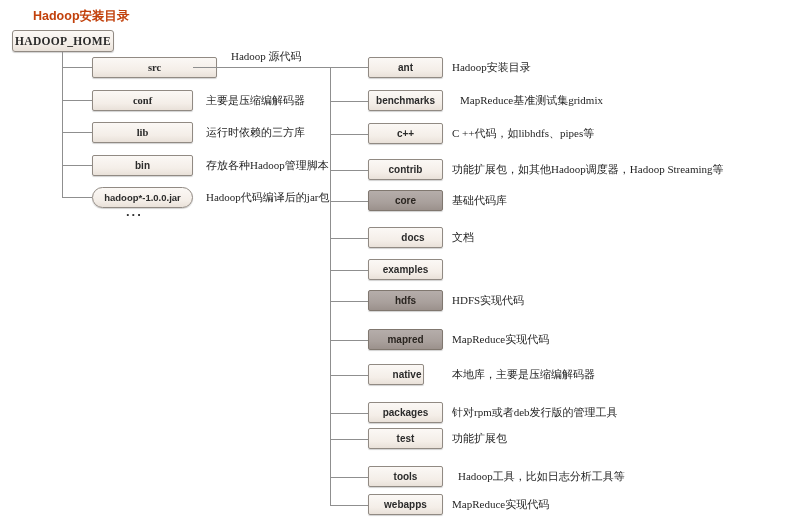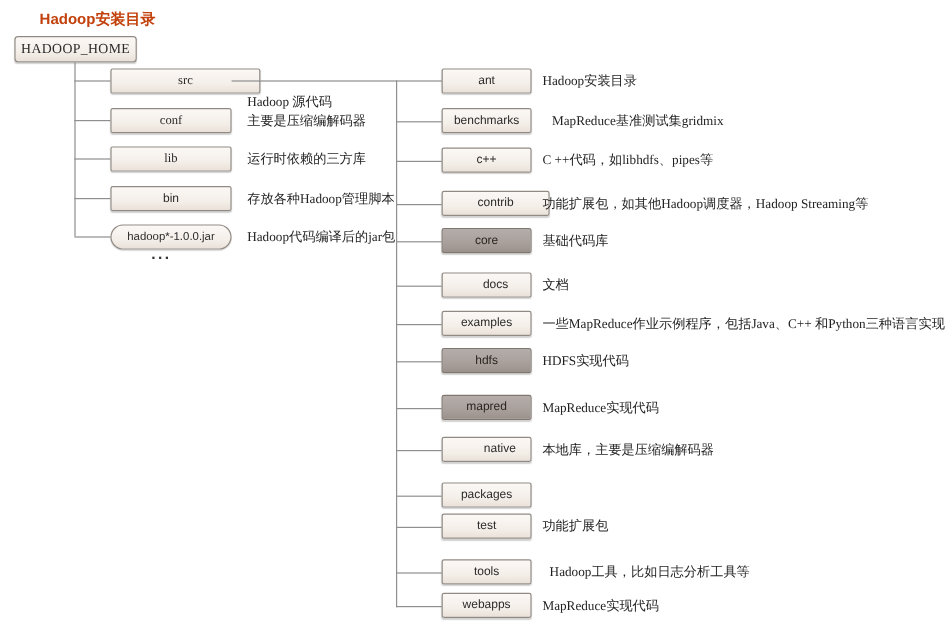--- a/index.html
+++ b/index.html
@@ -11,20 +11,21 @@
     position:absolute;font-family:"Liberation Sans",sans-serif;
     font-size:12.5px;font-weight:bold;color:#c2410c;white-space:nowrap;
   }
   .node{
     position:absolute;height:21px;box-sizing:border-box;
     border:1px solid var(--box-border,#918a83);
     background:linear-gradient(180deg,#fbf8f5 0%,var(--box-fill-light,#f4eee8) 65%,#e9e1d9 100%);
     border-radius:2px;display:flex;align-items:center;justify-content:center;
     font-size:10px;color:#2b2b2b;white-space:nowrap;
     box-shadow:0 1px 1px rgba(0,0,0,0.18);
+    font-weight:bold;
   }
   .node.dark{
     background:linear-gradient(180deg,#b5adaa 0%,var(--box-fill-dark,#a9a09c) 60%,#9b918c 100%);
     border-color:#80776f;color:#2a2520;
   }
   .node.root{font-family:"Liberation Serif","DejaVu Serif",serif;font-size:11.5px;letter-spacing:.3px;border-radius:3px;}
   .node.serif{font-family:"Liberation Serif","DejaVu Serif",serif;font-size:10.5px;}
   .node.pill{border-radius:10.5px;font-size:9.5px;}
   .line{position:absolute;background:var(--line,#8f8f8f);}
   .hline{height:1px;}
@@ -50,21 +51,21 @@
   <div class="line hline" style="left:62px;top:165px;width:30px;"></div>
   <div class="line hline" style="left:62px;top:197px;width:30px;"></div>
 
   <div class="node serif" style="left:92px;top:57px;width:125px;">src</div>
   <div class="node serif" style="left:92px;top:90px;width:101px;">conf</div>
   <div class="node serif" style="left:92px;top:122px;width:101px;">lib</div>
   <div class="node" style="left:92px;top:155px;width:101px;">bin</div>
   <div class="node pill" style="left:92px;top:187px;width:101px;">hadoop*-1.0.0.jar</div>
   <div class="ellipsis" style="left:126px;top:204px;">...</div>
 
-  <div class="desc" style="left:206px;top:49px;margin-top:28px;">Hadoop 源代码</div>
+  <div class="desc" style="left:231px;top:49px;">Hadoop 源代码</div>
   <div class="desc" style="left:206px;top:93px;">主要是压缩编解码器</div>
   <div class="desc" style="left:206px;top:125px;">运行时依赖的三方库</div>
   <div class="desc" style="left:206px;top:158px;">存放各种Hadoop管理脚本</div>
   <div class="desc" style="left:206px;top:190px;">Hadoop代码编译后的jar包</div>
 
   <div class="line hline" style="left:193px;top:67px;width:175px;"></div>
   <div class="line vline" style="left:330px;top:67px;height:439px;"></div>
 
   <div class="line hline" style="left:330px;top:101px;width:38px;"></div>
   <div class="line hline" style="left:330px;top:134px;width:38px;"></div>
@@ -76,39 +77,39 @@
   <div class="line hline" style="left:330px;top:340px;width:38px;"></div>
   <div class="line hline" style="left:330px;top:375px;width:38px;"></div>
   <div class="line hline" style="left:330px;top:413px;width:38px;"></div>
   <div class="line hline" style="left:330px;top:439px;width:38px;"></div>
   <div class="line hline" style="left:330px;top:477px;width:38px;"></div>
   <div class="line hline" style="left:330px;top:505px;width:38px;"></div>
 
   <div class="node" style="left:368px;top:57px;width:75px;">ant</div>
   <div class="node" style="left:368px;top:90px;width:75px;">benchmarks</div>
   <div class="node" style="left:368px;top:123px;width:75px;">c++</div>
-  <div class="node" style="left:368px;top:159px;width:90px;">contrib</div>
+  <div class="node" style="left:368px;top:159px;width:75px;">contrib</div>
   <div class="node dark" style="left:368px;top:190px;width:75px;">core</div>
   <div class="node" style="left:368px;top:227px;width:75px;padding-left:15px;">docs</div>
   <div class="node" style="left:368px;top:259px;width:75px;">examples</div>
   <div class="node dark" style="left:368px;top:290px;width:75px;">hdfs</div>
   <div class="node dark" style="left:368px;top:329px;width:75px;">mapred</div>
-  <div class="node" style="left:368px;top:364px;width:75px;padding-left:22px;">native</div>
+  <div class="node" style="left:368px;top:364px;width:56px;padding-left:22px;">native</div>
   <div class="node" style="left:368px;top:402px;width:75px;">packages</div>
   <div class="node" style="left:368px;top:428px;width:75px;">test</div>
   <div class="node" style="left:368px;top:466px;width:75px;">tools</div>
   <div class="node" style="left:368px;top:494px;width:75px;">webapps</div>
 
   <div class="desc" style="left:452px;top:60px;">Hadoop安装目录</div>
   <div class="desc" style="left:460px;top:93px;">MapReduce基准测试集gridmix</div>
   <div class="desc" style="left:452px;top:126px;">C ++代码，如libhdfs、pipes等</div>
   <div class="desc" style="left:452px;top:162px;">功能扩展包，如其他Hadoop调度器，Hadoop Streaming等</div>
   <div class="desc" style="left:452px;top:193px;">基础代码库</div>
   <div class="desc" style="left:452px;top:230px;">文档</div>
-  <div class="desc" style="left:452px;top:262px;">一些MapReduce作业示例程序，包括Java、C++ 和Python三种语言实现</div>
   <div class="desc" style="left:452px;top:293px;">HDFS实现代码</div>
   <div class="desc" style="left:452px;top:332px;">MapReduce实现代码</div>
   <div class="desc" style="left:452px;top:367px;">本地库，主要是压缩编解码器</div>
+  <div class="desc" style="left:452px;top:405px;">针对rpm或者deb发行版的管理工具</div>
   <div class="desc" style="left:452px;top:431px;">功能扩展包</div>
   <div class="desc" style="left:458px;top:469px;">Hadoop工具，比如日志分析工具等</div>
   <div class="desc" style="left:452px;top:497px;">MapReduce实现代码</div>
 
 </div>
 
 </body></html>

